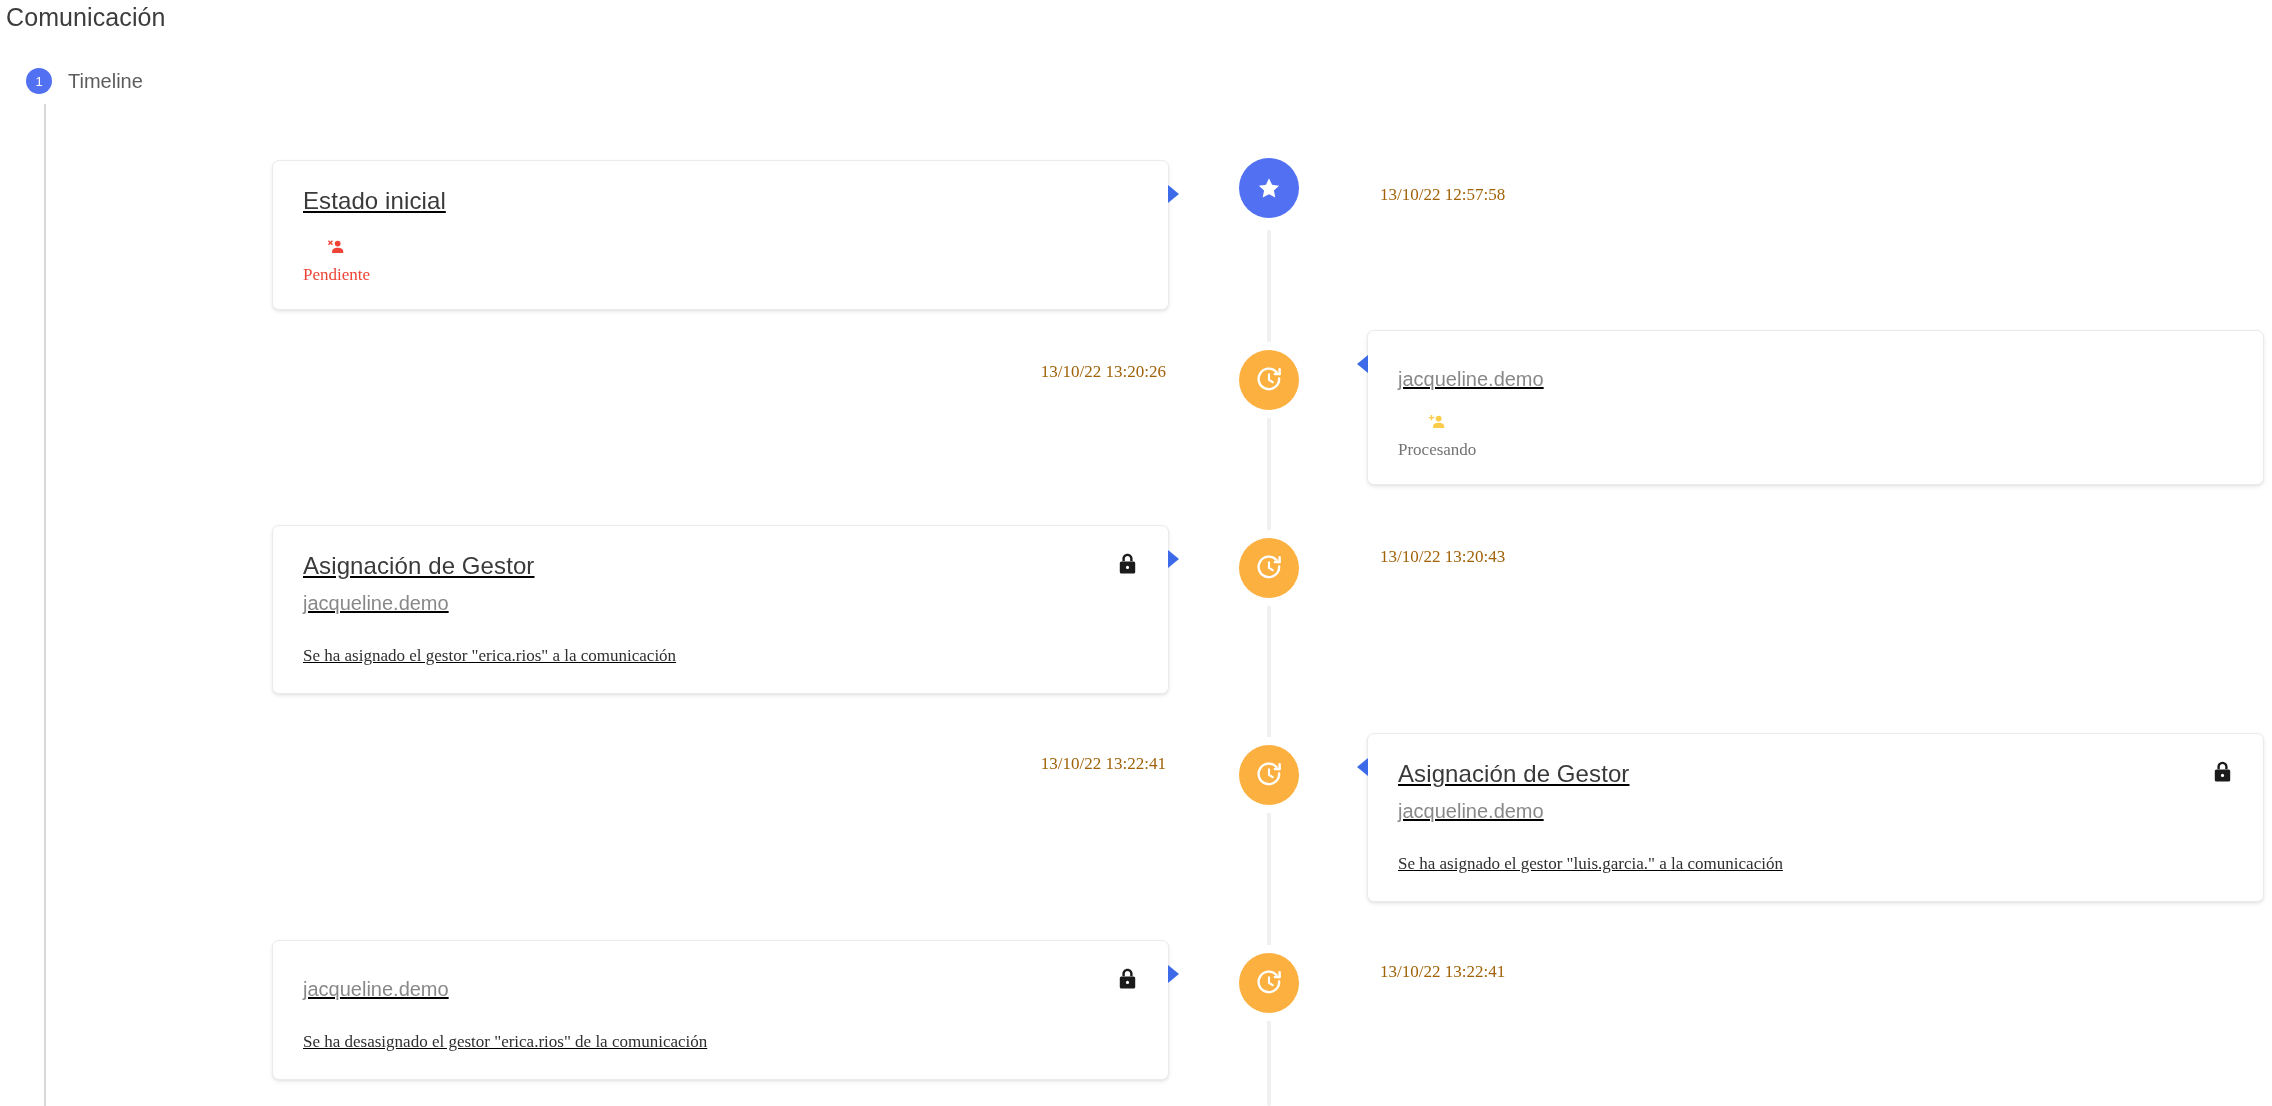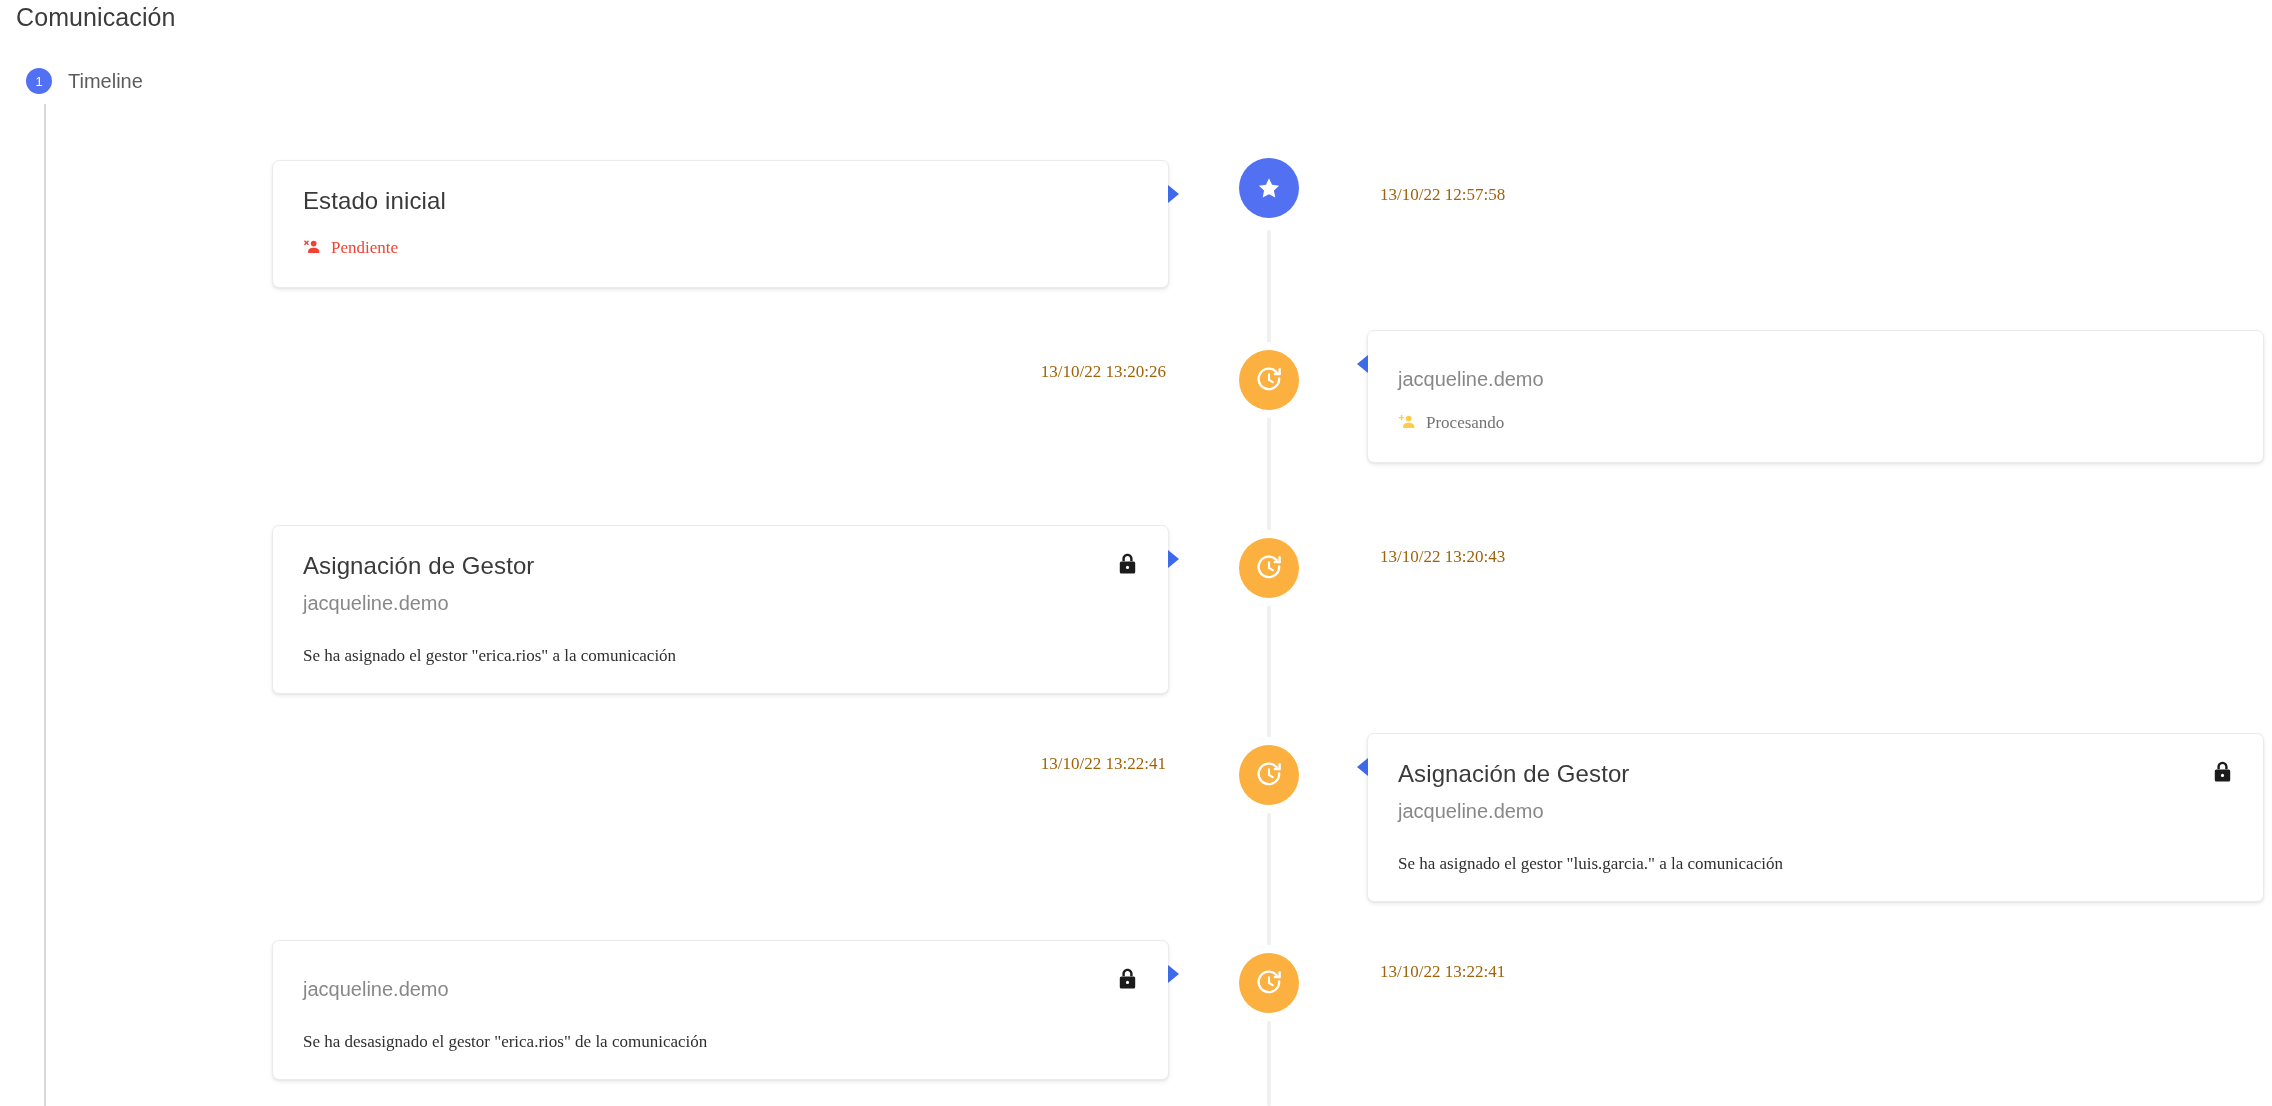--- a/index.html
+++ b/index.html
@@ -22,21 +22,20 @@
   
   .page-title {
     position: absolute;
     left: 6px;
     top: 3px;
     font-size: 25px;
     font-weight: 400;
     color: #3c3c3c;
     letter-spacing: .1px;
     font-family: "Liberation Sans", sans-serif;
-    margin-left: 10px;
   }
 
   
   .step-header {
     position: absolute;
     left: 26px;
     top: 68px;
     display: flex;
     align-items: center;
     gap: 16px;
@@ -120,20 +119,21 @@
   .stamp.left  { right: 1106px; text-align: left; }
 
   
   .card {
     position: absolute;
     background: #ffffff;
     border: 1px solid #ebebeb;
     border-radius: 7px;
     box-shadow: 0 2px 4px rgba(0,0,0,.08), 0 1px 2px rgba(0,0,0,.04);
     padding: 26px 30px 26px 30px;
+    text-decoration: underline;
   }
   .card.left  { left: 272px; width: 897px; }
   .card.right { left: 1367px; width: 897px; }
 
   .card-title {
     font-size: 24px;
     font-weight: 400;
     color: #3a3a3a;
     letter-spacing: .1px;
     line-height: 1.2;
@@ -153,20 +153,21 @@
   }
 
   .chip {
     margin-top: 22px;
     display: inline-flex;
     align-items: center;
     gap: 9px;
     font-size: 17px;
     font-family: "Liberation Serif", serif;
     line-height: 1;
+    flex-direction: column;
   }
   .chip svg { display: block; flex: 0 0 auto; }
 
   
   .lock-icon {
     position: absolute;
     top: 26px;
     right: 28px;
   }
   .lock-icon svg { display: block; }

